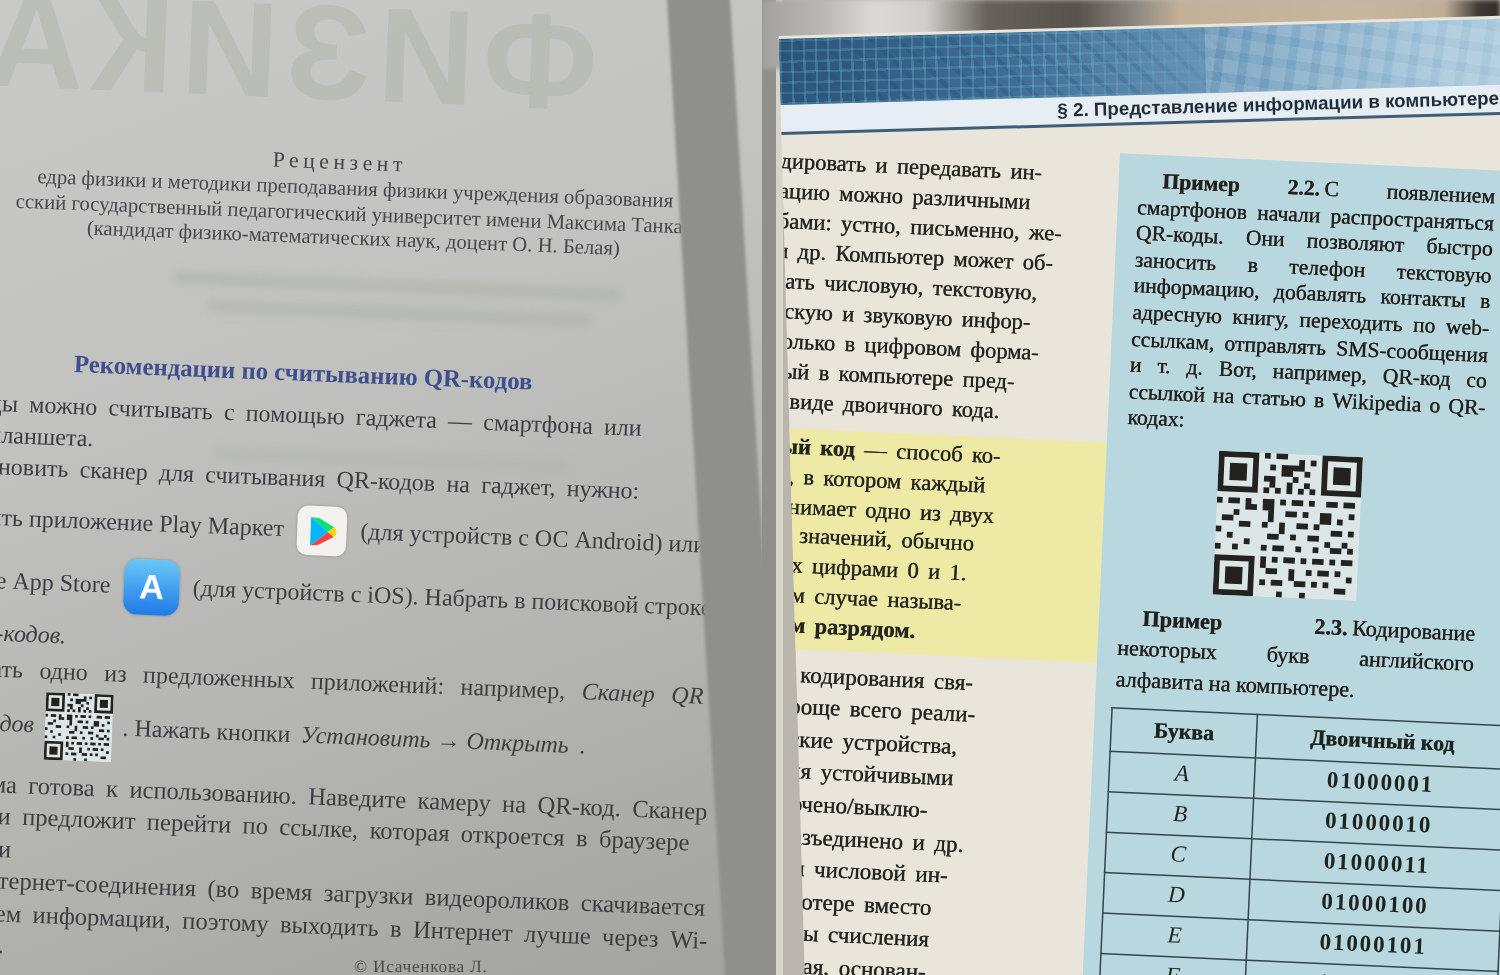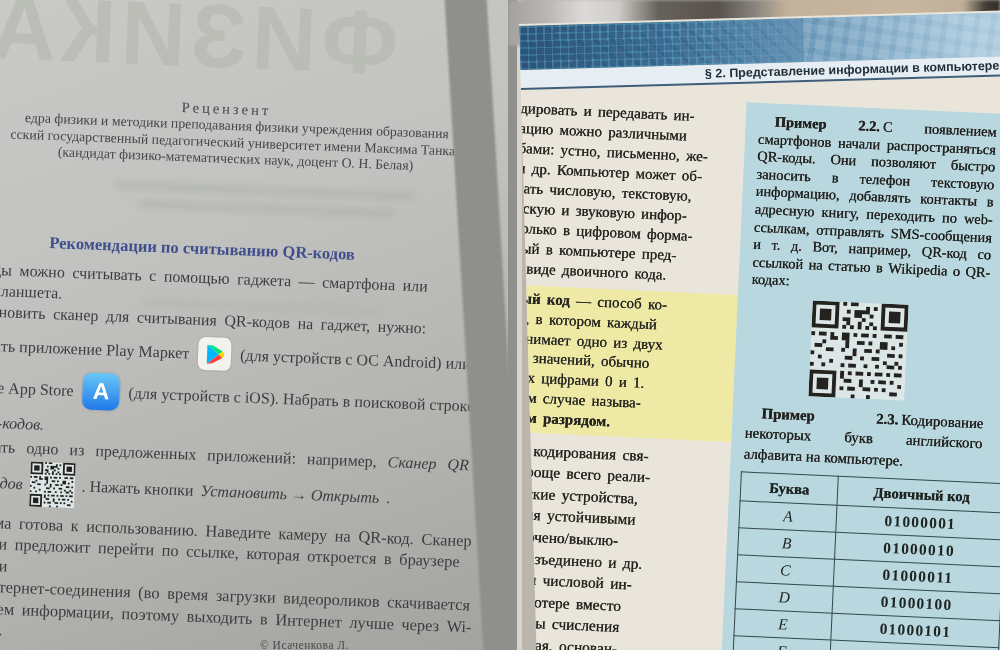--- a/index.html
+++ b/index.html
@@ -34,21 +34,21 @@
   .play-tile svg{width:24px;height:24px;}
   .as-tile{width:37px;height:37px;border-radius:9px;display:flex;align-items:center;justify-content:center;
            background:linear-gradient(180deg,#69c8f8 0%,#2079e8 100%);color:#fff;
            font-family:"Liberation Sans",sans-serif;font-weight:bold;font-size:23px;box-shadow:0 0 2px rgba(0,0,0,.3);}
   .rline{margin-top:5px;line-height:21px;}
   .suggest{margin-top:3px;line-height:21px;word-spacing:7px;}
   .qr-line{margin-top:2px;height:48px;gap:7px;}
   .qr-small{width:45px;height:45px;}
   .usage .bline{font-size:16.4px;line-height:21.6px;}
   .usage{margin-top:5px;}
-  .copyright{position:absolute;left:260px;top:639px;font-size:11.5px;color:#4a4a4e;letter-spacing:.5px;}
+  .copyright{position:absolute;left:236px;top:639px;font-size:11.5px;color:#4a4a4e;letter-spacing:.5px;}
   i{font-style:italic;}
   
   .photo-right{position:absolute;left:508px;top:0;width:492px;height:650px;overflow:hidden;
                background:linear-gradient(90deg,#8f8f8c 0 9px,#d8d4cc 9px 14px,#bab6ae 14px 100%);}
   .backdrop{position:absolute;left:0;top:0;width:100%;height:46px;
             background:linear-gradient(90deg,#a3a19e 0px,#b9b7b4 40px,#dcdad6 75px,#cfcdc9 110px,
               #66625b 150px,#57534c 210px,#8a867f 248px,#c2b098 278px,#c8b69e 400px,#bfae97 455px,
               #3e3a33 478px,#333028 492px);filter:blur(1.5px);}
   .rpaper{position:absolute;left:11px;top:24px;width:525px;height:700px;
           background:#eae5db;transform:rotate(-1.6deg);transform-origin:0 0;overflow:hidden;}

